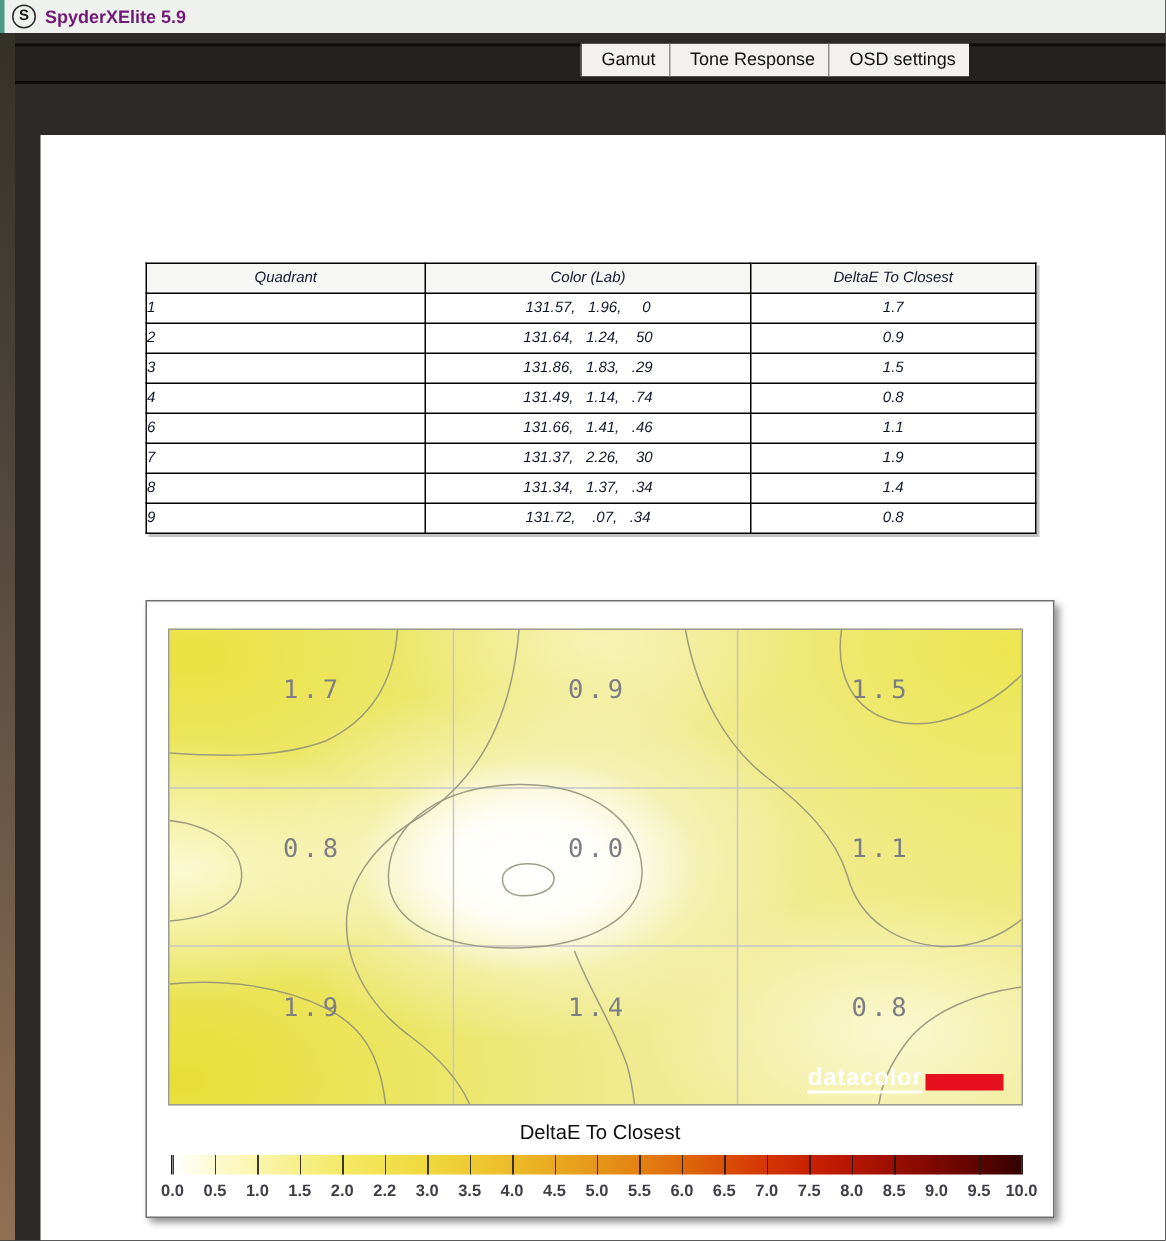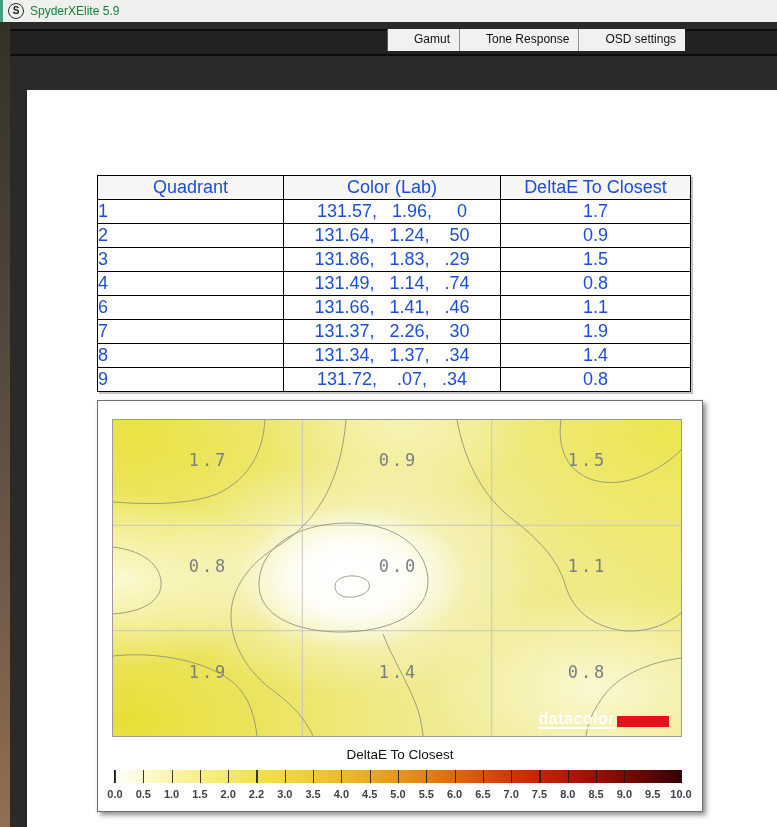--- a/index.html
+++ b/index.html
@@ -5,43 +5,43 @@
   html,body{margin:0;padding:0;background:#111;}
   .screen{position:relative;width:777px;height:827px;overflow:hidden;
     font-family:"Liberation Sans",sans-serif;background:#2b2a28;}
 
   
   .titlebar{position:absolute;left:0;top:0;width:777px;height:22px;background:#eef1ed;
     display:flex;align-items:center;}
   .title-accent{position:absolute;left:0;top:0;width:3px;height:22px;background:#4c9a84;}
   .app-icon{display:inline-block;width:14px;height:14px;margin-left:8px;border:1.2px solid #2a2a2a;
     border-radius:50%;font:bold 10px/14px "Liberation Sans",sans-serif;text-align:center;color:#1a1a1a;}
-  .app-title{margin-left:6px;font-size:12px;color:#15803d;}
+  .app-title{margin-left:6px;font-size:12px;color:#701a75;font-weight:bold;}
 
   
   .wallpaper{position:absolute;left:0;top:22px;width:10px;height:805px;
     background:linear-gradient(#343129,#4a4239 30%,#6b5847 65%,#86684f 90%,#8f7055);}
   .toolband{position:absolute;left:10px;right:0;top:29px;height:23px;background:#232221;
     border-top:2px solid #0e0e0e;border-bottom:2px solid #0c0c0c;}
 
   
   .tabs{position:absolute;left:387px;right:0;top:29px;height:22px;display:flex;overflow:hidden;}
-  .tab{background:#f2f1ef;color:#101010;font-size:12px;padding:3px 9px 0 26px;
+  .tab{background:#f2f1ef;color:#101010;font-size:12px;padding:3px 9px 0 13px;
     border-left:1px solid #8f8f8f;white-space:nowrap;box-sizing:border-box;height:22px;}
   .tab:first-child{border-left:1px solid #5a5a5a;}
 
   
   .content{position:absolute;left:27px;top:90px;width:750px;height:737px;background:#ffffff;}
   .page-title{position:absolute;left:68px;top:40px;font-size:15px;color:#000;}
 
   
   table.data{position:absolute;left:70px;top:85px;border-collapse:collapse;
     box-shadow:2px 2px 0 rgba(120,120,120,.45);background:#fff;}
-  table.data th,table.data td{border:1px solid #000;font-size:18px;color:#1d4ed8;
-    padding:1px 0;height:17px;box-sizing:content-box;}
+  table.data th,table.data td{border:1px solid #000;font-size:10px;color:#0f172a;
+    padding:1px 0;height:17px;box-sizing:content-box;font-style:italic;}
   table.data th{background:#f6f6f5;font-weight:normal;text-align:center;}
   .col-q{width:185px;} .col-lab{width:216px;} .col-de{width:189px;}
   td.q{text-align:left;padding-left:8px;}
   td.lab{text-align:center;white-space:pre;}
   td.de{text-align:center;}
 
   
   .chart-panel{position:absolute;left:70px;top:310px;width:606px;height:412px;background:#fff;
     border:1px solid #6f6f6f;box-shadow:3px 3px 5px rgba(0,0,0,.45);box-sizing:border-box;}
 

